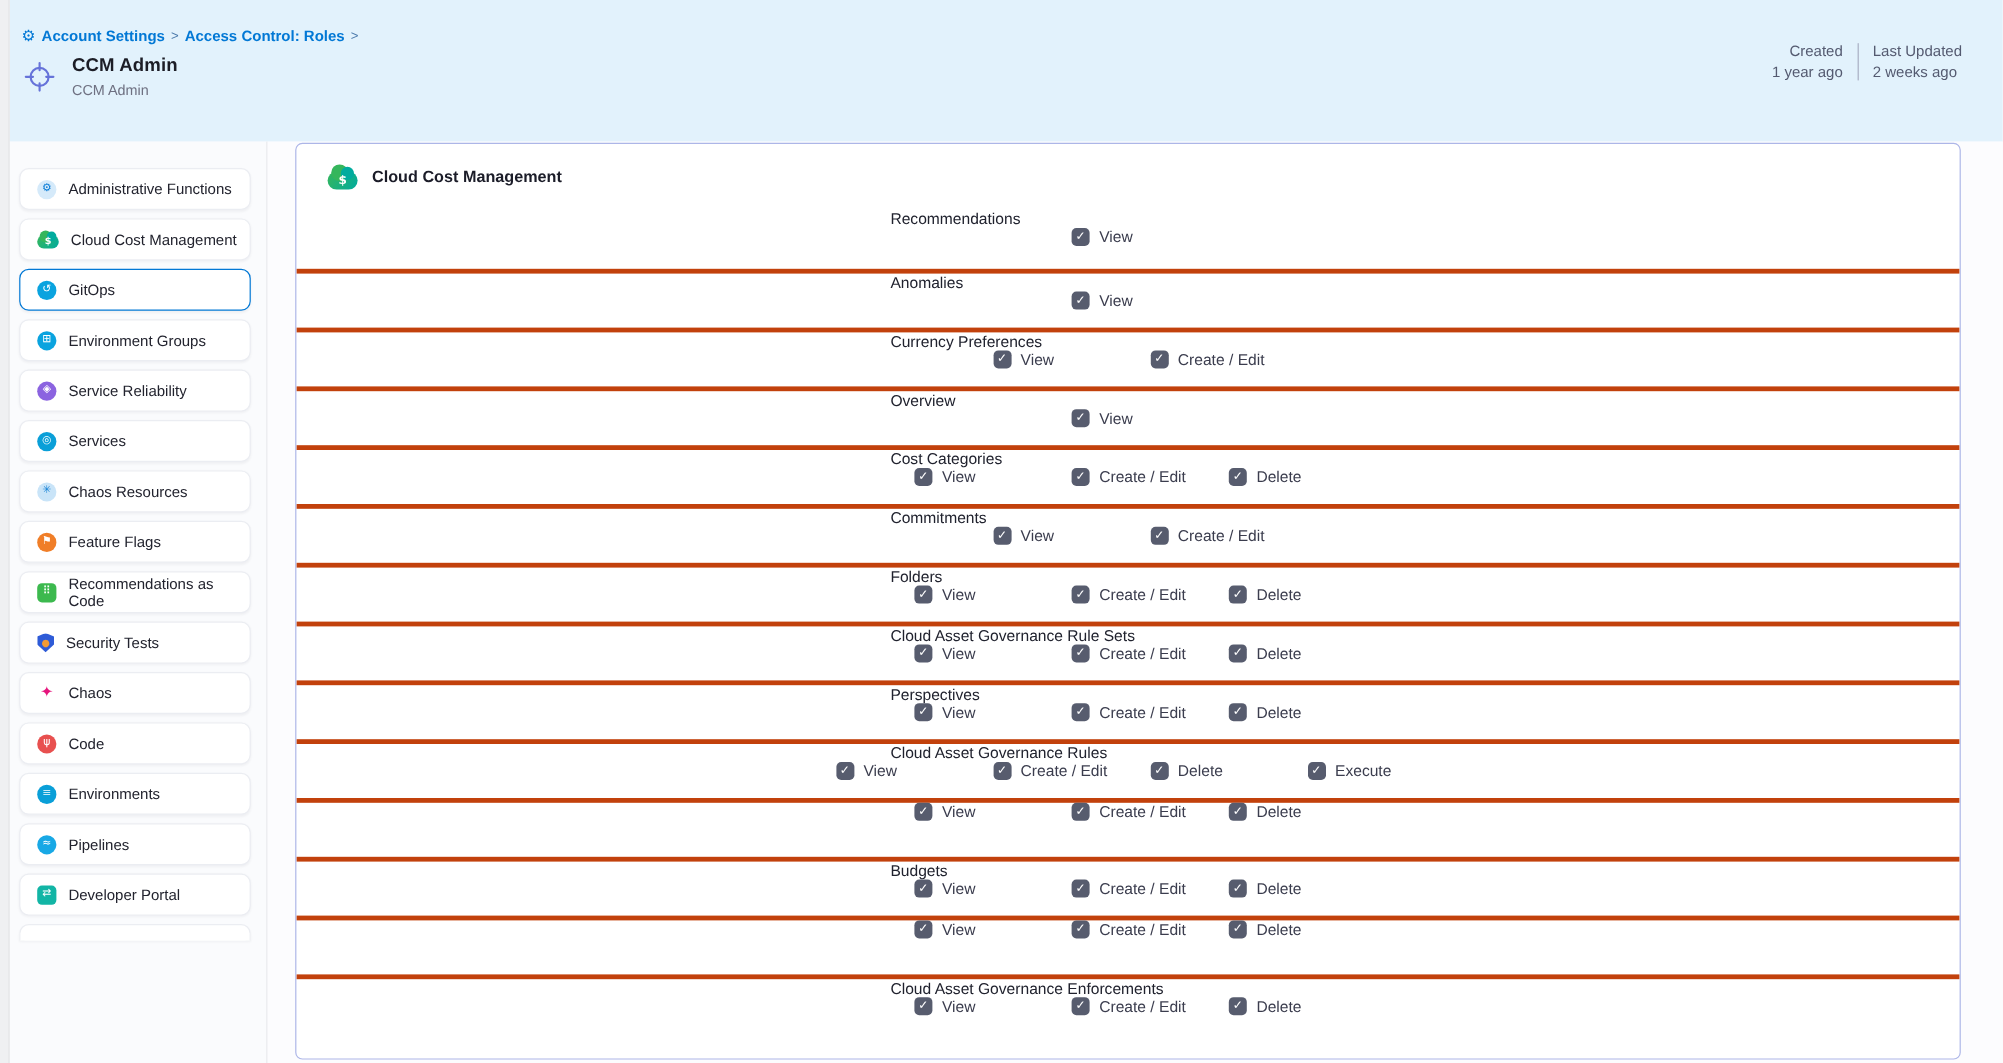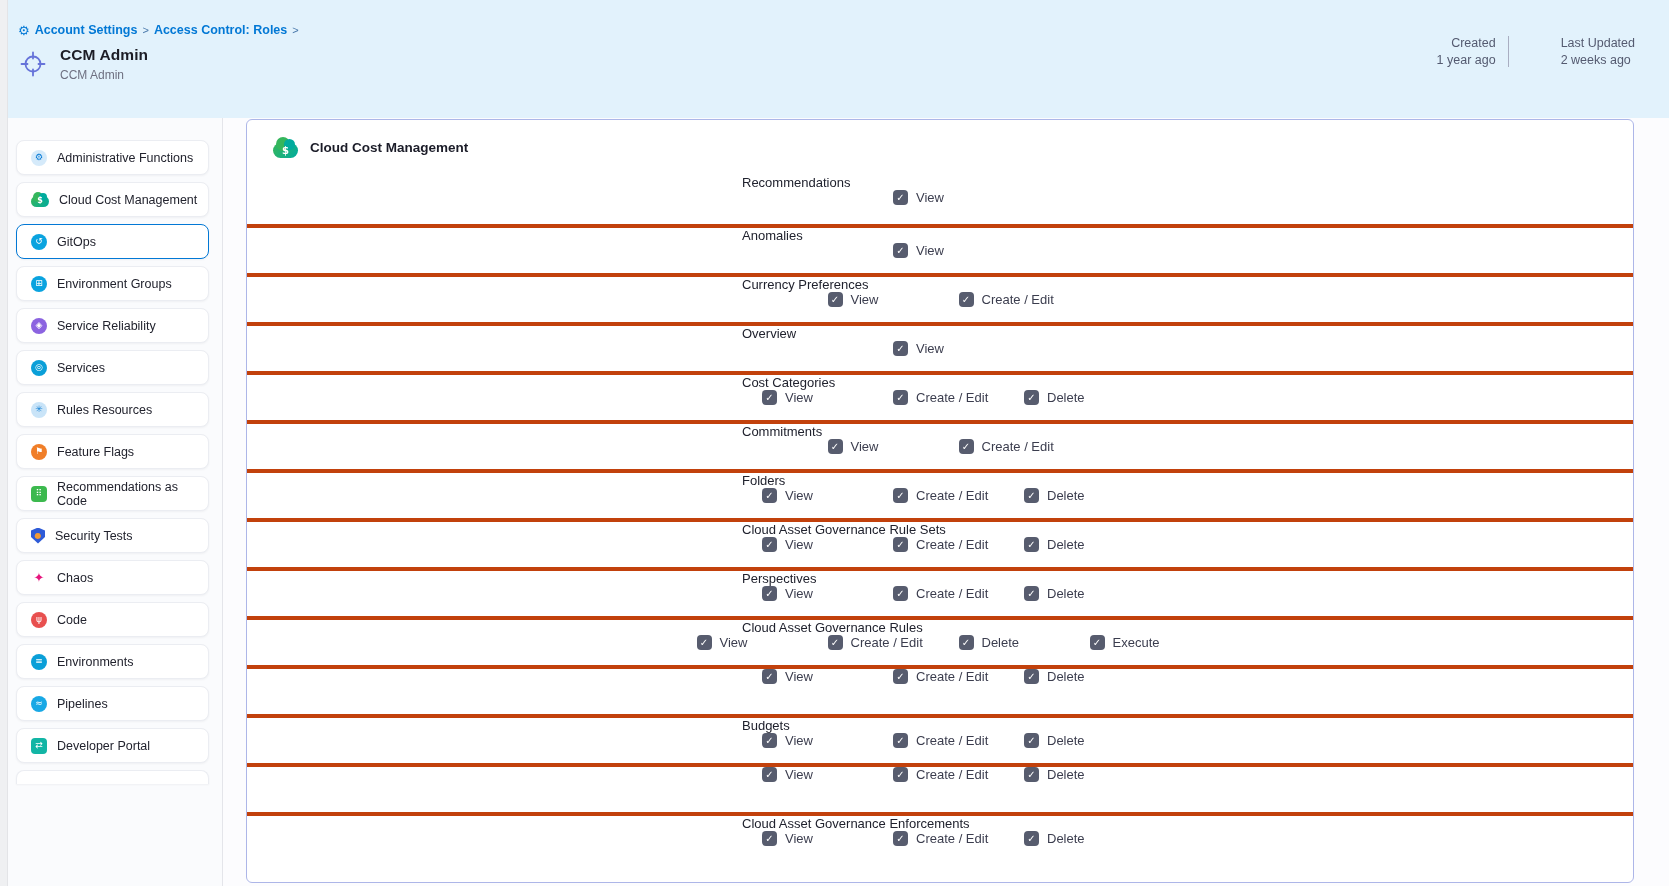--- a/index.html
+++ b/index.html
@@ -17,21 +17,21 @@
   .crumbs{position:absolute; left:10px; top:23px; display:flex; align-items:center; gap:5px; font-size:12.5px;}
   .crumb-gear{color:var(--accent); font-family:"DejaVu Sans",sans-serif; font-size:13px; line-height:1;}
   #crumb-items{display:inline-flex; align-items:center; gap:5px;}
   .crumb-link{color:var(--accent); font-weight:700; cursor:pointer;}
   .crumb-sep{color:#4a79ab; font-size:11px;}
   .title-row{position:absolute; left:10px; top:46px; display:flex; align-items:center; gap:12px;}
   .role-icon{color:var(--role); width:30px; height:30px; display:inline-flex;}
   .page-title{font-size:15.5px; font-weight:700; color:#1c1d26; letter-spacing:.1px;}
   .page-subtitle{font-size:12px; color:#6e7081; margin-top:4px;}
   .meta{position:absolute; right:34px; top:36px; display:flex; align-items:stretch; gap:12px;}
-  .meta-col{display:flex; flex-direction:column; gap:3px; font-size:12.5px; color:#545a70;margin-left:40px;}
+  .meta-col{display:flex; flex-direction:column; gap:3px; font-size:12.5px; color:#545a70;}
   .meta-col.right{text-align:right;}
   .meta-sep{width:1px; background:#a9aec2;}
   .meta-label{white-space:nowrap;}
   .meta-value{white-space:nowrap;}
 
   
   .sidebar{position:absolute; left:8px; top:118px; bottom:0; width:215px; background:#fafbfd; border-right:1px solid #e4e5ea; padding-top:22px; overflow:hidden;}
   .side-card{width:193px; height:35px; margin:0 0 7px 8px; background:#fff; border:1px solid #ebedf2; border-radius:8px; display:flex; align-items:center; gap:10px; padding-left:14px; box-shadow:0 1px 2px rgba(40,41,61,.05); cursor:pointer;}
   .side-card.selected{border:1.5px solid var(--accent);}
   .side-card.sliver{height:14px; margin-bottom:0; border-bottom:none; border-radius:8px 8px 0 0;}
@@ -135,21 +135,21 @@
     <span class="side-label">Service Reliability</span>
   </div>
 
   <div class="side-card">
     <span class="side-icon shape-circle" style="background: rgb(10, 159, 216); color: rgb(255, 255, 255);">◎</span>
     <span class="side-label">Services</span>
   </div>
 
   <div class="side-card">
     <span class="side-icon shape-circle" style="background: rgb(201, 228, 248); color: rgb(27, 132, 214);">✳</span>
-    <span class="side-label">Rules Resources</span>
+    <span class="side-label">Chaos Resources</span>
   </div>
 
   <div class="side-card">
     <span class="side-icon shape-circle" style="background: rgb(240, 126, 40); color: rgb(255, 255, 255);">⚑</span>
     <span class="side-label">Feature Flags</span>
   </div>
 
   <div class="side-card">
     <span class="side-icon shape-rsquare" style="background: rgb(60, 185, 78); color: rgb(255, 255, 255);">⠿</span>
     <span class="side-label">Recommendations as Code</span>

